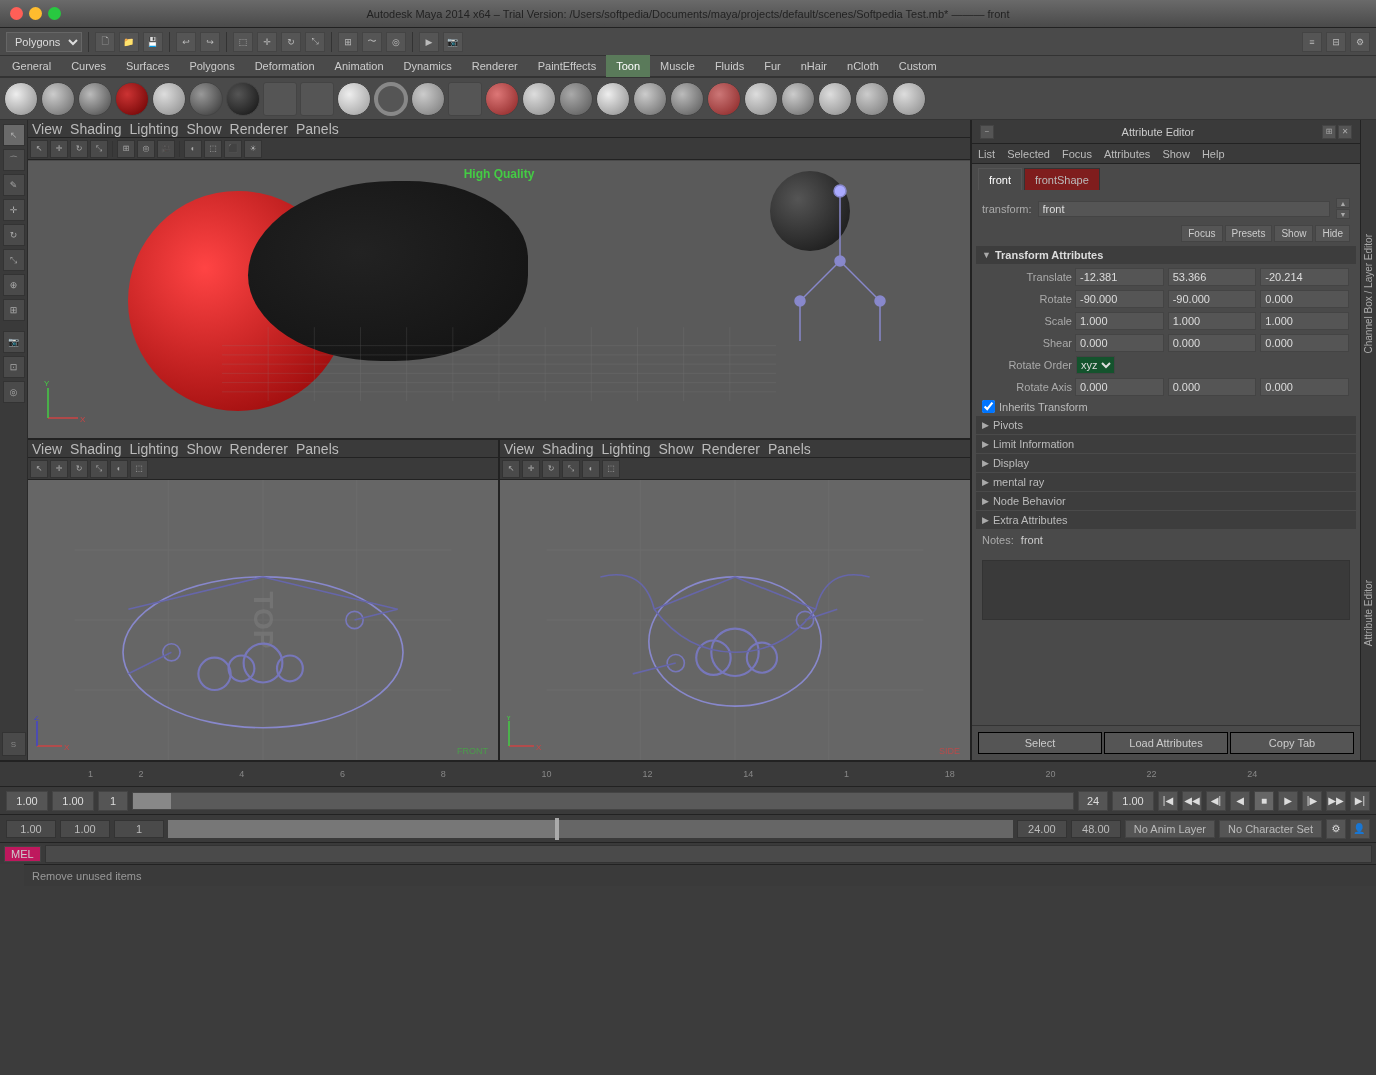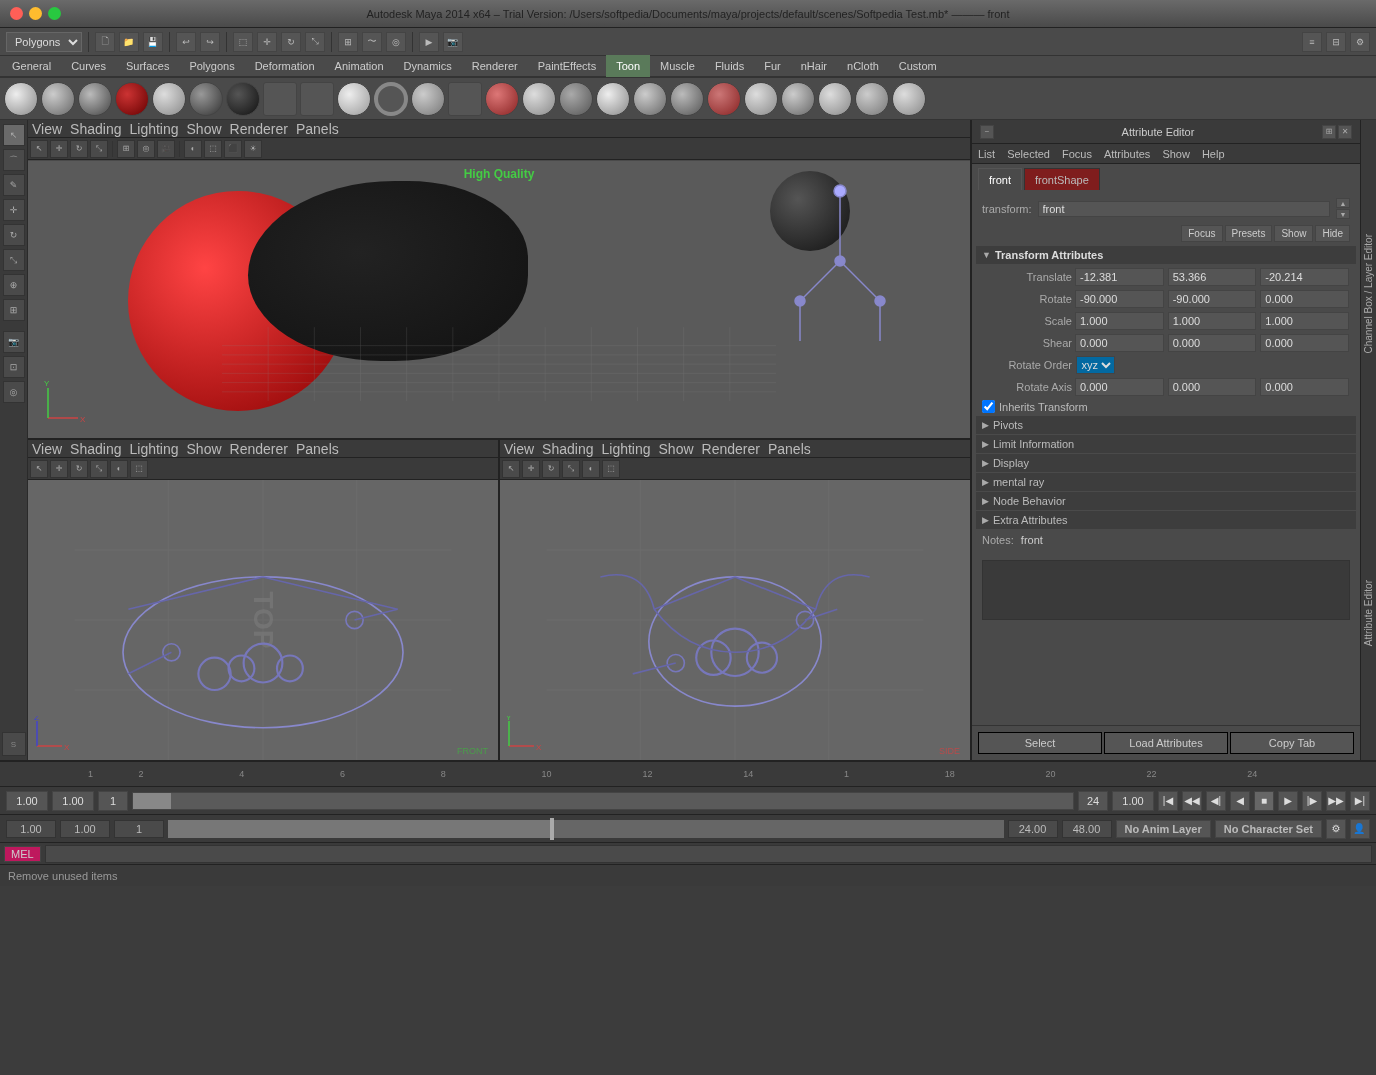--- a/index.html
+++ b/index.html
@@ -373,27 +373,26 @@
       background: #555;
       border: 1px solid #444;
       color: #ddd;
       font-size: 11px;
       padding: 1px 4px;
       height: 18px;
       min-width: 0;
       margin: 0 1px;
     }
     .attr-dropdown {
-      background: #0369a1;
+      background: #14532d;
       border: 1px solid #444;
       color: #ddd;
       font-size: 11px;
       height: 18px;
       cursor: pointer;
-      text-align: right;
     }
     .checkbox-row {
       display: flex;
       align-items: center;
       padding: 2px 6px;
       gap: 4px;
     }
     .checkbox-label { color: #bbb; font-size: 11px; }
 
     .collapsed-section {
@@ -516,21 +515,20 @@
       color: #bbb;
       min-width: 50px;
       text-align: center;
     }
     .status-anim {
       background: #555;
       border: 1px solid #444;
       padding: 2px 8px;
       font-size: 11px;
       color: #bbb;
-      font-weight: bold;
     }
 
     #cmdbar {
       height: 22px;
       background: #3a3a3a;
       border-top: 1px solid #222;
       display: flex;
       align-items: center;
       padding: 0 4px;
       gap: 4px;
@@ -1096,15 +1094,15 @@
   <div class="status-anim">No Character Set</div>
   <div class="transport-btn">⚙</div>
   <div class="transport-btn">👤</div>
 </div>
 
 <div id="cmdbar" style="height:22px;background:#3a3a3a;display:flex;align-items:center;padding:0 4px;gap:4px;border-top:1px solid #222;">
   <div class="cmd-label">MEL</div>
   <input class="cmd-input" type="text" style="">
 </div>
 
-<div id="bottom-status" style="height:22px;background:#3a3a3a;display:flex;align-items:center;padding:0 8px;font-size:11px;color:#999;border-top:1px solid #222;">
+<div id="bottom-status" style="height:22px;background:#3a3a3a;display:flex;align-items:center;padding:0 8px;font-size:11px;color:#999;border-top:1px solid #222;margin-left:24px;">
   <span>Remove unused items</span>
 </div>
 
 </body></html>

